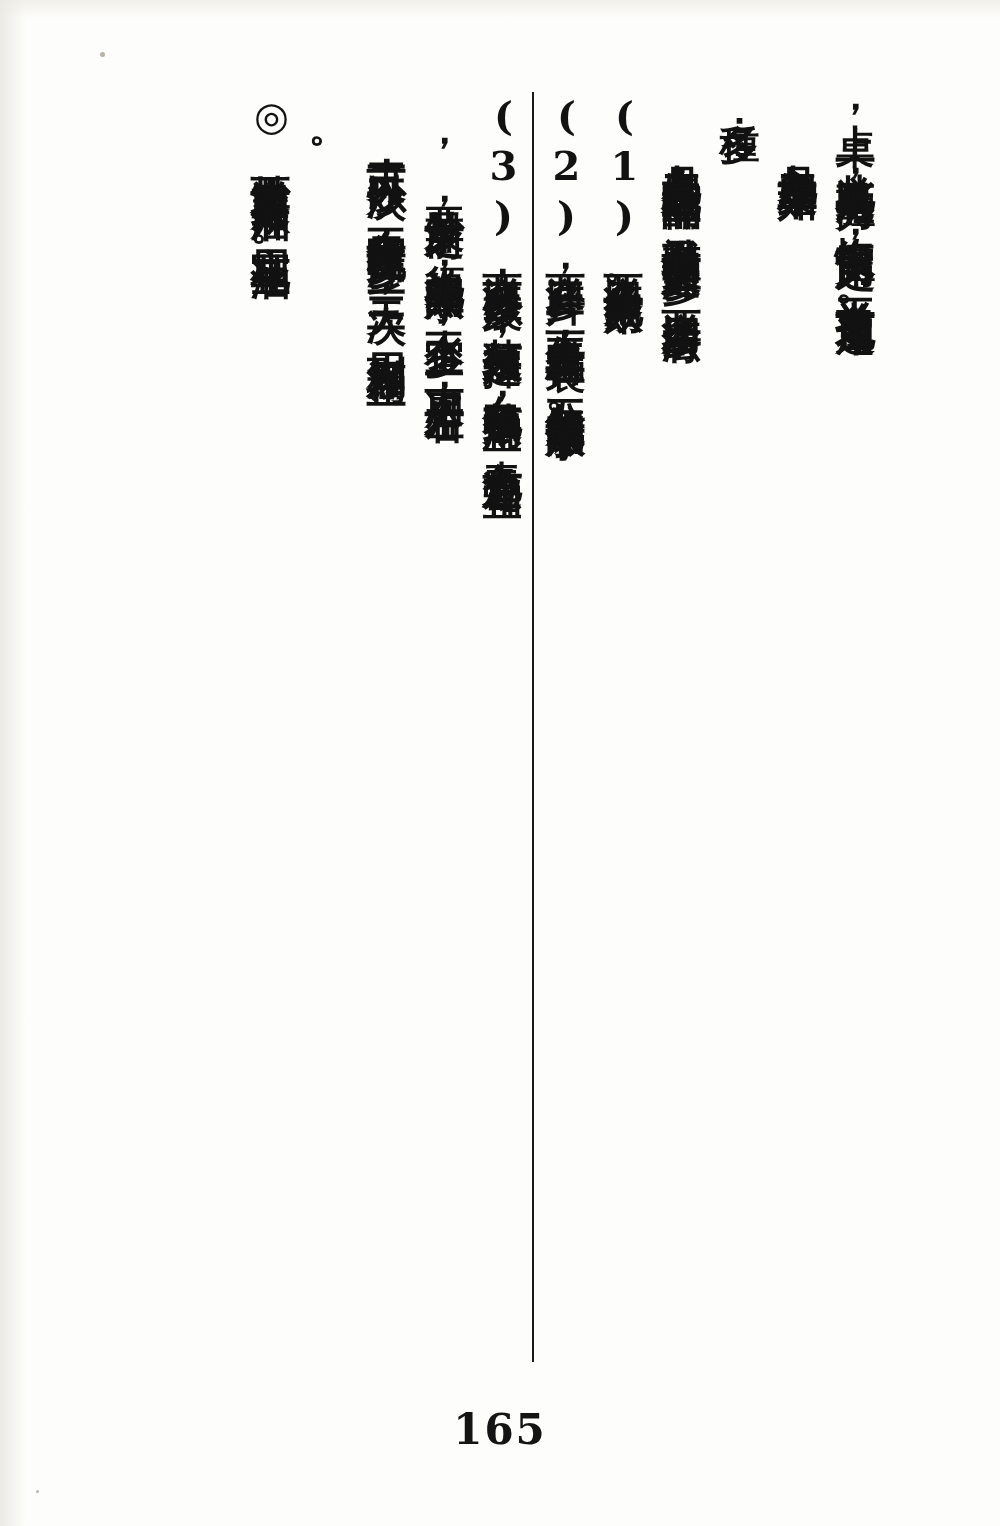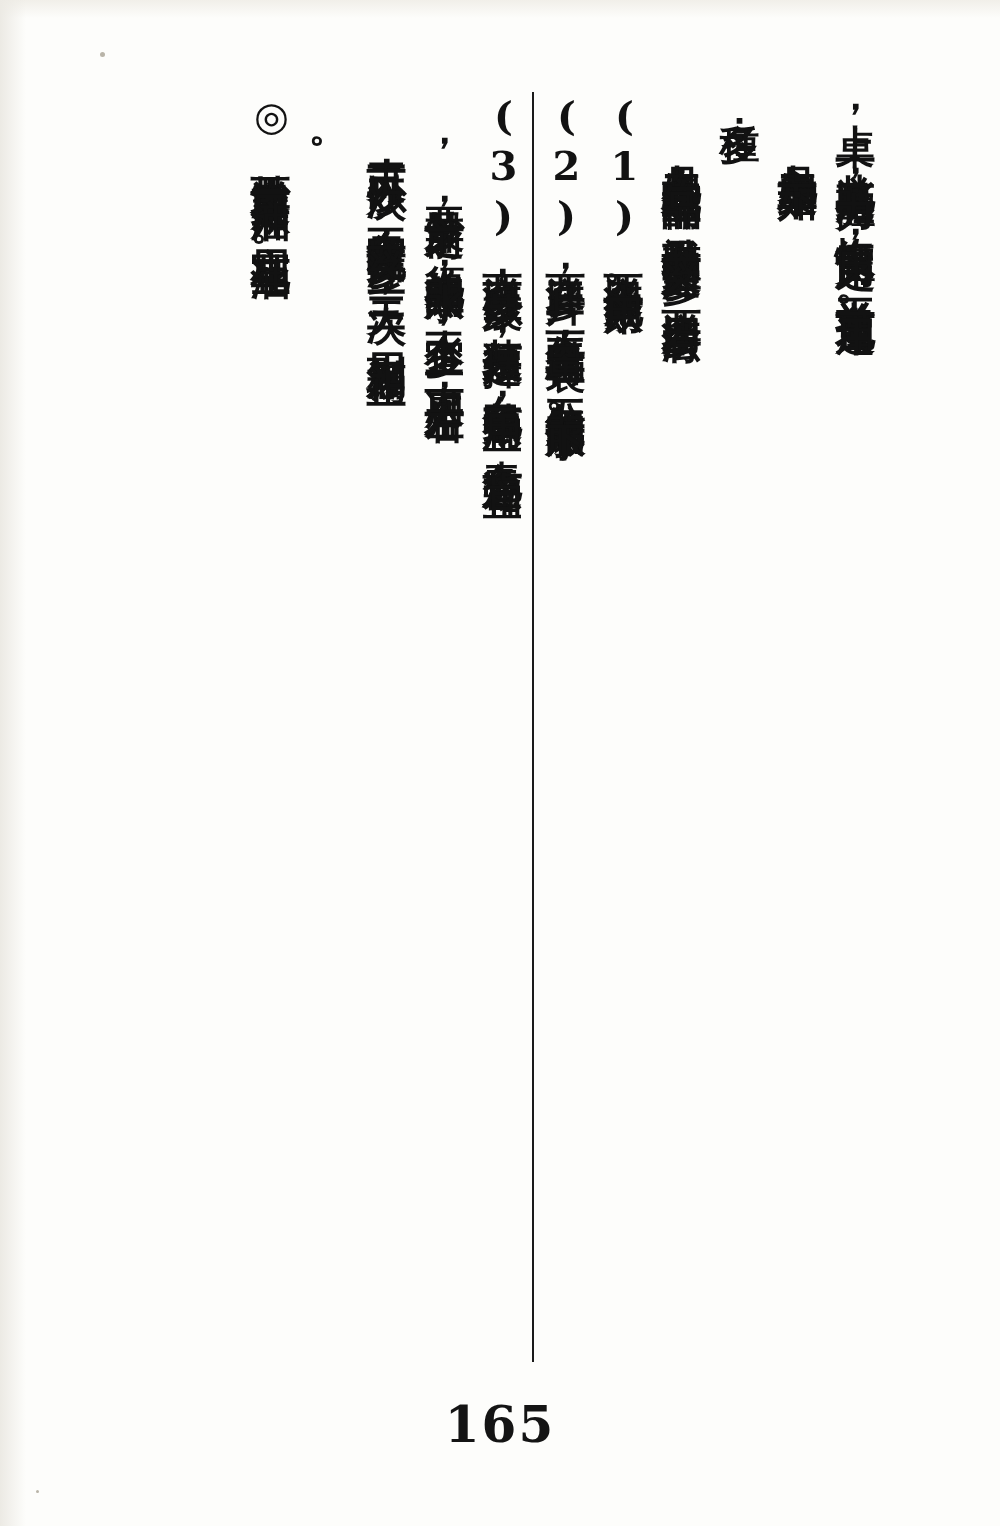--- a/index.html
+++ b/index.html
@@ -87,21 +87,21 @@
     padding-right: 3px;
   }
 
   .col.indent-1 { padding-top: 40px; }
 
   .page-number {
     position: absolute;
     left: 0; right: 0;
     bottom: 72px;
     text-align: center;
-    font-size: 50px;
+    font-size: 42px;
     font-weight: 700;
     color: #141414;
     font-family: "DejaVu Serif", "Liberation Serif", serif;
     letter-spacing: 2px;
   }
 </style>
 </head>
 <body>
 
 <div class="page">

